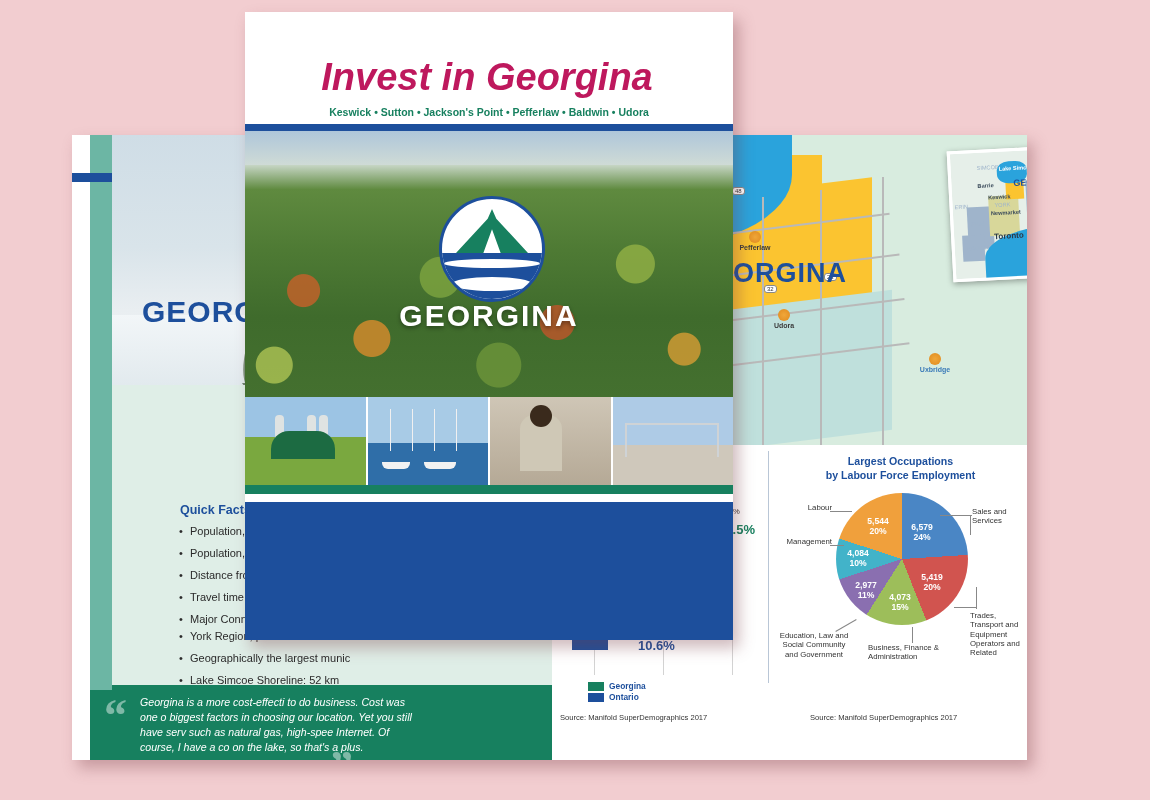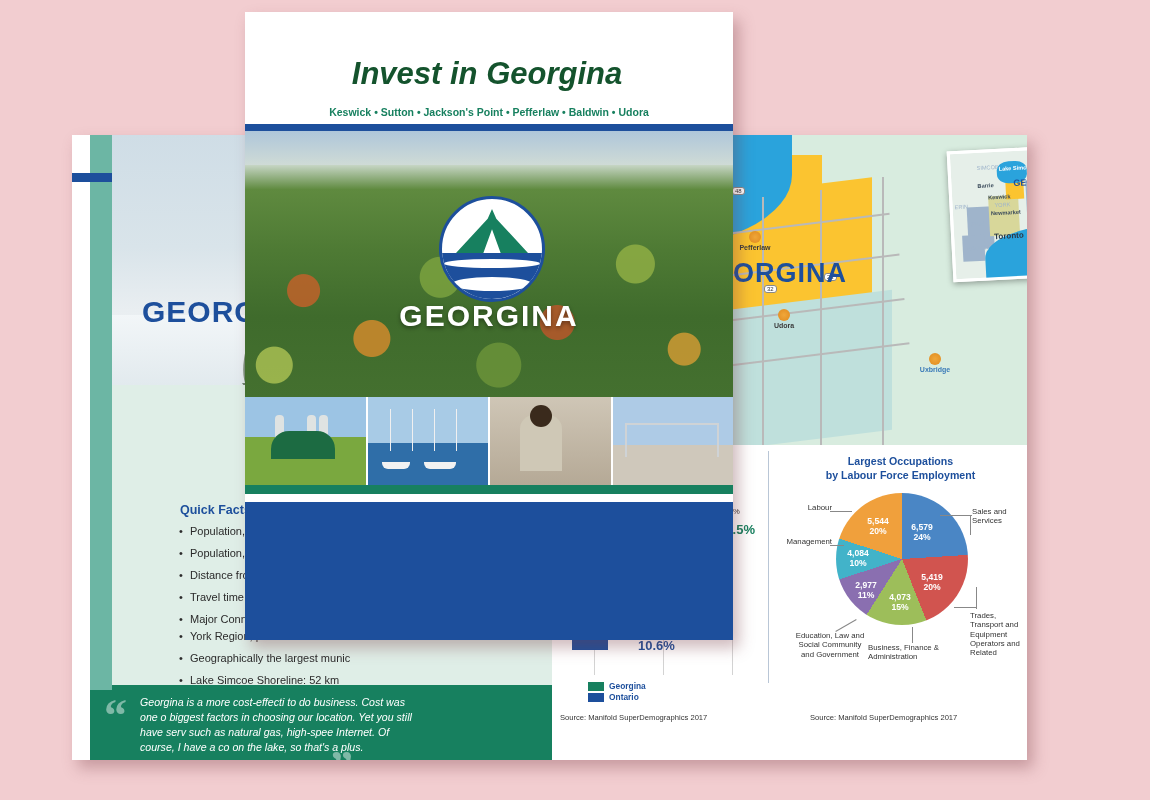--- a/index.html
+++ b/index.html
@@ -106,21 +106,21 @@
   .pie-panel{position:absolute;left:222px;top:0;width:253px;height:300px;}
   .pc-title{position:absolute;left:0;top:10px;width:253px;text-align:center;font-size:10.6px;font-weight:bold;color:#1d4f9c;line-height:1.3;}
   .pie{position:absolute;left:62px;top:48px;width:132px;height:132px;border-radius:50%;}
   .plab{position:absolute;text-align:center;font-size:8.6px;font-weight:bold;color:#fff;line-height:1.15;}
   .pcall{position:absolute;font-size:7.8px;color:#333;line-height:1.2;}
   .lead{position:absolute;background:#888;}
 
   
   #cover{left:245px;top:12px;width:488px;height:628px;z-index:30;}
   .cv-top{position:absolute;left:0;top:0;width:488px;height:104px;background:#fff;}
-  .cv-title{position:absolute;left:0;top:44px;width:484px;text-align:center;font-size:31px;font-weight:bold;font-style:italic;color:#14532d;}
+  .cv-title{position:absolute;left:0;top:44px;width:484px;text-align:center;font-size:38px;font-weight:bold;font-style:italic;color:#be185d;}
   .cv-sub{position:absolute;left:0;top:94px;width:488px;text-align:center;font-size:10.5px;font-weight:bold;color:#17805f;}
   .cv-rule{position:absolute;left:0;top:112px;width:488px;height:7px;background:#1d4f9c;}
   .cv-hero{position:absolute;left:0;top:119px;width:488px;height:266px;overflow:hidden;
     background:linear-gradient(#b9cfe0 0%,#cfdcd0 12%,#5f8a3f 22%,#4e7a34 45%,#3f6b2c 70%,#44702f 100%);}
   .trees{position:absolute;inset:0;opacity:.85;
     background:
       radial-gradient(circle at 12% 60%,#c0622a 0 16px,transparent 17px),
       radial-gradient(circle at 26% 78%,#d08a2c 0 18px,transparent 19px),
       radial-gradient(circle at 40% 55%,#7ba23f 0 20px,transparent 21px),
       radial-gradient(circle at 64% 72%,#b8572a 0 17px,transparent 18px),
@@ -336,21 +336,21 @@
           <div class="plab" style="left:62px;top:104px;width:44px;">
             <span>4,084</span><br><span>10%</span>
           </div>
           <div class="plab" style="left:82px;top:72px;width:44px;">
             <span>5,544</span><br><span>20%</span>
           </div>
 
           <div class="pcall" style="left:198px;top:62px;width:52px;">Sales and Services</div>
           <div class="pcall" style="left:196px;top:166px;width:56px;">Trades, Transport and Equipment Operators and Related</div>
           <div class="pcall" style="left:94px;top:198px;width:80px;text-align:left;">Business, Finance &amp; Administration</div>
-          <div class="pcall" style="left:20px;top:186px;width:72px;text-align:center;">Education, Law and Social Community and Government</div>
+          <div class="pcall" style="left:4px;top:186px;width:72px;text-align:center;">Education, Law and Social Community and Government</div>
           <div class="pcall" style="left:2px;top:92px;width:56px;text-align:right;">Management</div>
           <div class="pcall" style="left:16px;top:58px;width:42px;text-align:right;">Labour</div>
 
           <div class="lead" style="left:166px;top:70px;width:32px;height:1px;"></div>
           <div class="lead" style="left:196px;top:70px;width:1px;height:20px;"></div>
           <div class="lead" style="left:180px;top:162px;width:22px;height:1px;"></div>
           <div class="lead" style="left:202px;top:142px;width:1px;height:22px;"></div>
           <div class="lead" style="left:138px;top:182px;width:1px;height:16px;"></div>
           <div class="lead" style="left:60px;top:180px;width:24px;height:1px;transform:rotate(-30deg);"></div>
           <div class="lead" style="left:56px;top:100px;width:14px;height:1px;"></div>

